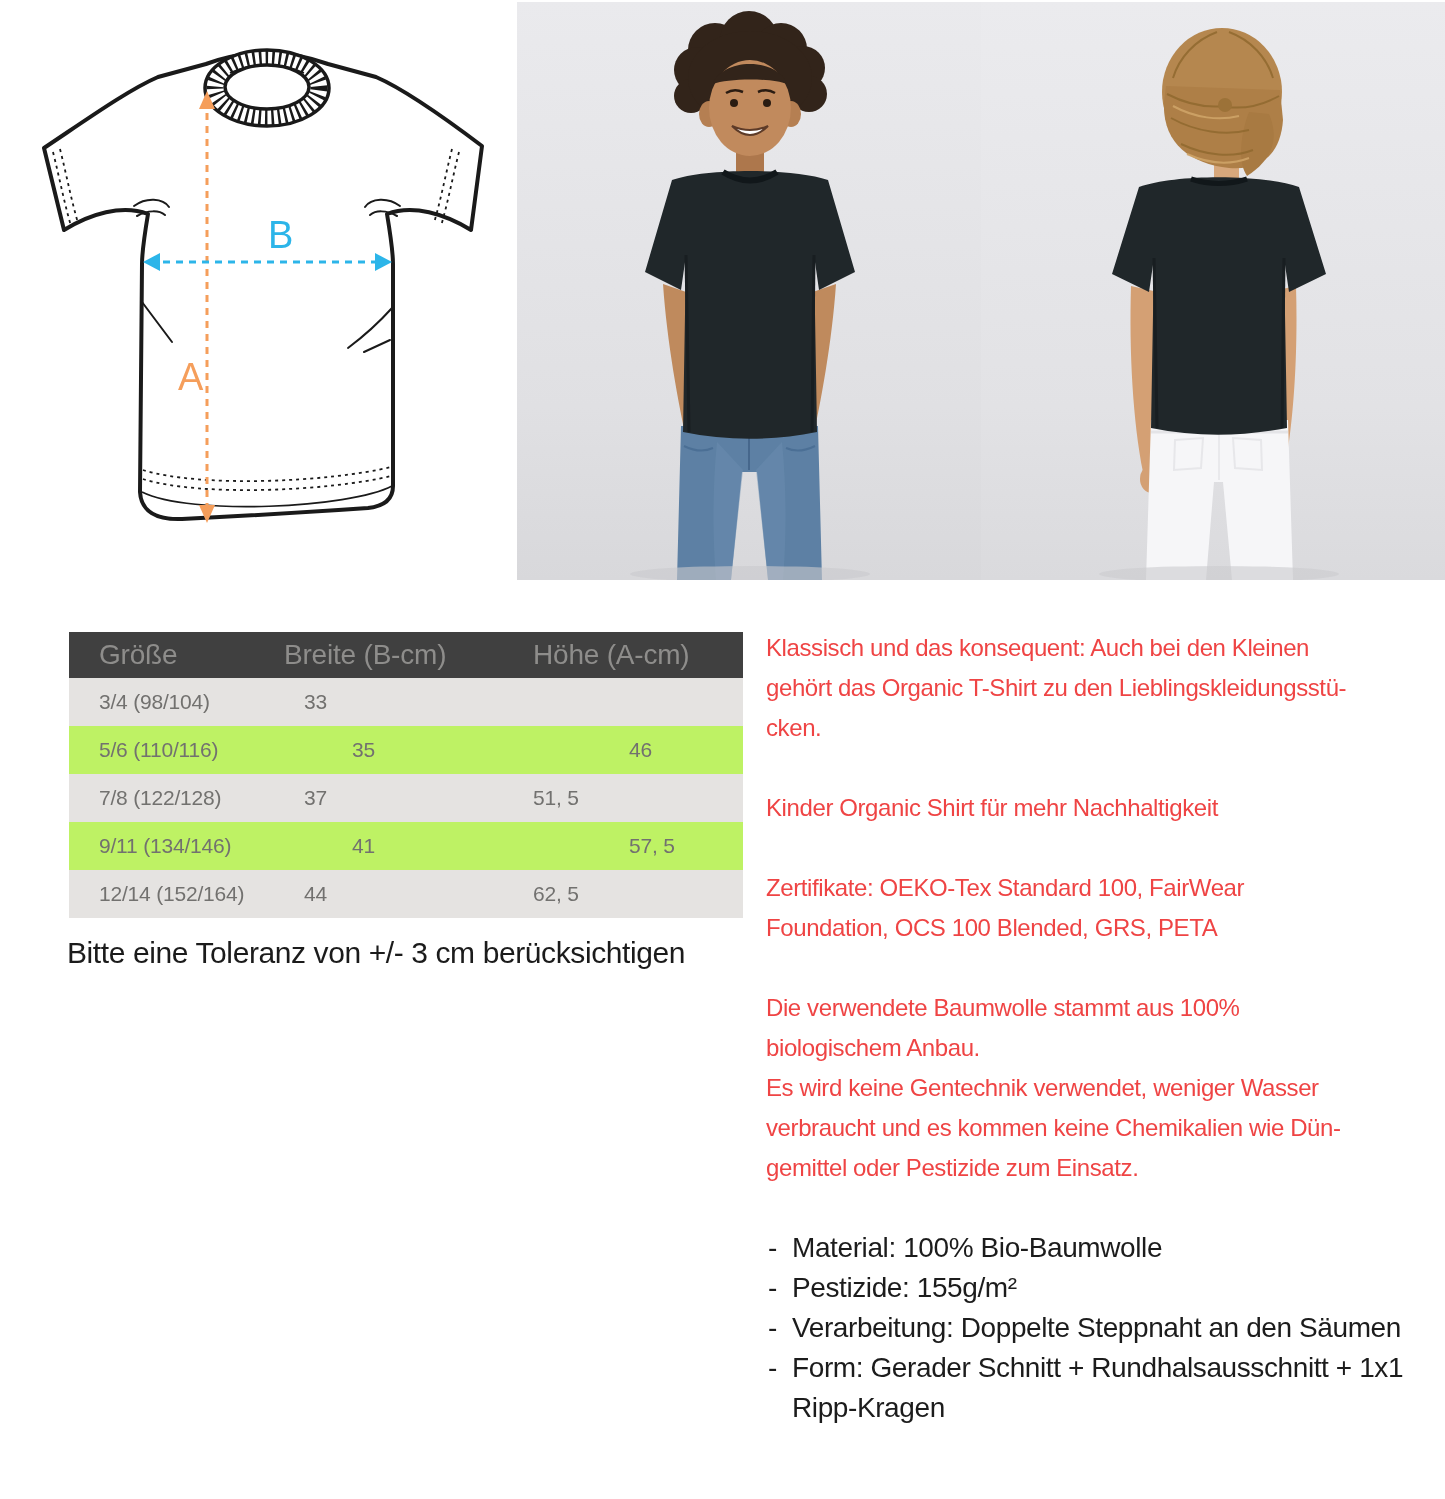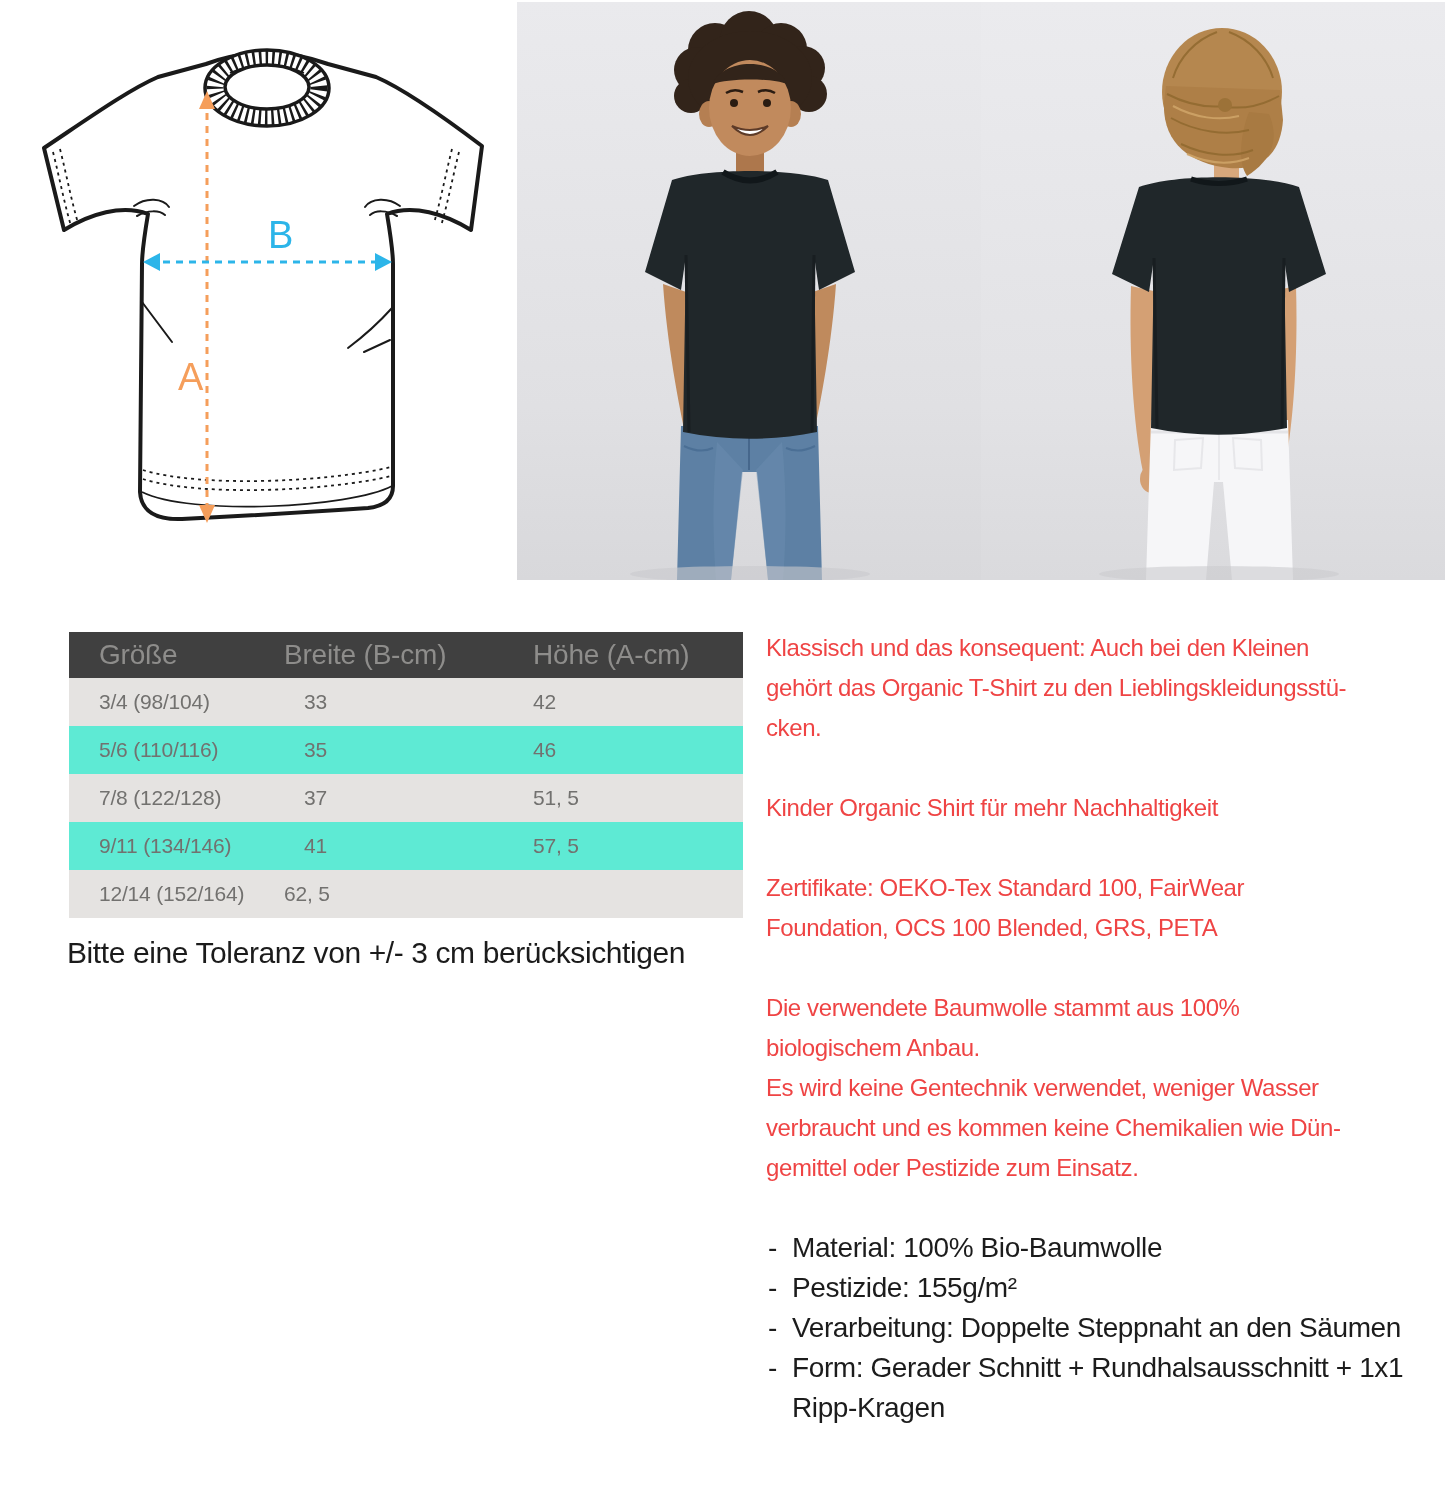--- a/index.html
+++ b/index.html
@@ -11,21 +11,21 @@
   #diagram-svg{position:absolute;left:30px;top:40px;}
   #photo-front{position:absolute;left:517px;top:2px;width:464px;height:578px;}
   #photo-back{position:absolute;left:981px;top:2px;width:464px;height:578px;}
 
   
   #size-table{position:absolute;left:69px;top:632px;width:674px;}
   .thead,.trow{display:grid;grid-template-columns:215px 249px 1fr;}
   .thead{height:46px;line-height:46px;background:#404040;color:#8e8d8b;font-size:28px;letter-spacing:-0.2px;}
   .trow{height:48px;line-height:48px;font-size:21px;color:#72716f;letter-spacing:-0.2px;}
   .trow.dark{background:#e5e3e1;}
-  .trow.light{background:#5eead4;}
+  .trow.light{background:#bef264;gap:48px;}
   .hcell.c0,.tcell.c0{padding-left:30px;}
   .tcell.c1{padding-left:20px;}
 
   #tolerance-note{position:absolute;left:67px;top:936px;font-size:30px;color:#1b1b1b;letter-spacing:-0.4px;}
 
   
   #description{position:absolute;left:766px;top:628px;width:676px;}
   .para{margin:0 0 40px 0;}
   .line{font-size:24px;line-height:40px;color:#ef4444;letter-spacing:-0.4px;white-space:nowrap;}
   #bullets{margin-top:12px;}
@@ -208,39 +208,39 @@
   <div id="size-table">
     <div class="thead">
       <div class="hcell c0">Größe</div>
       <div class="hcell c1">Breite (B-cm)</div>
       <div class="hcell c2">Höhe (A-cm)</div>
     </div>
     <div>
         <div class="trow dark">
           <div class="tcell c0">3/4 (98/104)</div>
           <div class="tcell c1">33</div>
-          <div class="tcell c2">42</div>
         </div>
         <div class="trow light">
           <div class="tcell c0">5/6 (110/116)</div>
           <div class="tcell c1">35</div>
           <div class="tcell c2">46</div>
         </div>
         <div class="trow dark">
           <div class="tcell c0">7/8 (122/128)</div>
           <div class="tcell c1">37</div>
           <div class="tcell c2">51, 5</div>
         </div>
         <div class="trow light">
           <div class="tcell c0">9/11 (134/146)</div>
           <div class="tcell c1">41</div>
           <div class="tcell c2">57, 5</div>
         </div>
         <div class="trow dark">
           <div class="tcell c0">12/14 (152/164)</div>
+          <div class="tcell c1">44</div>
           <div class="tcell c2">62, 5</div>
         </div>
       </div>
   </div>
 
   <div id="tolerance-note">Bitte eine Toleranz von +/- 3 cm berücksichtigen</div>
 
   <div id="description">
     <div>
         <div class="para">

